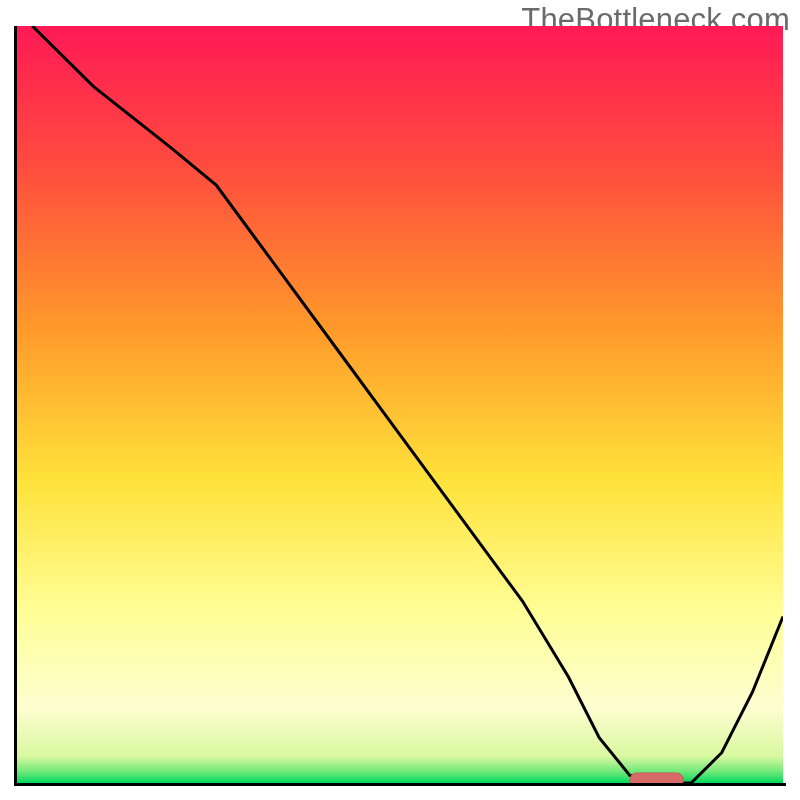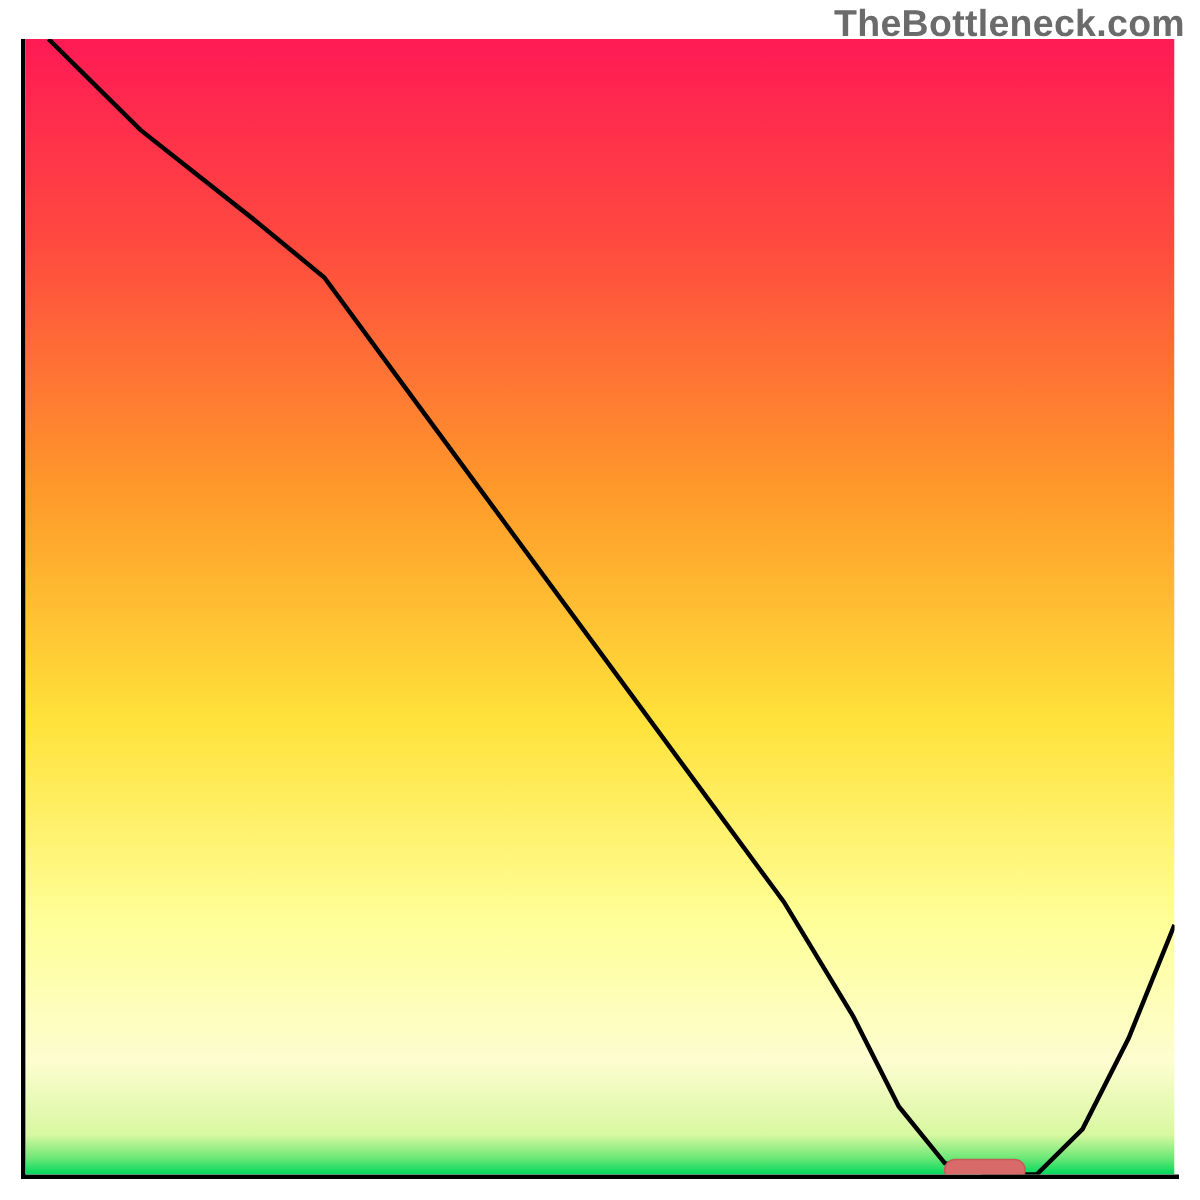--- a/index.html
+++ b/index.html
@@ -8,22 +8,22 @@
     position: relative;
     width: 800px;
     height: 800px;
     background: #fff;
   }
   .watermark {
     position: absolute;
     top: 2px;
     right: 10px;
     font-family: Arial, Helvetica, sans-serif;
-    font-size: 25px;
-    font-weight: 700;
+    font-size: 31px;
+    font-weight: 400;
     color: #6b6b6b;
     letter-spacing: 0.2px;
   }
   .plot-frame {
     position: absolute;
     left: 14px;
     top: 26px;
     width: 772px;
     height: 760px;
     border: 3px solid #000;

